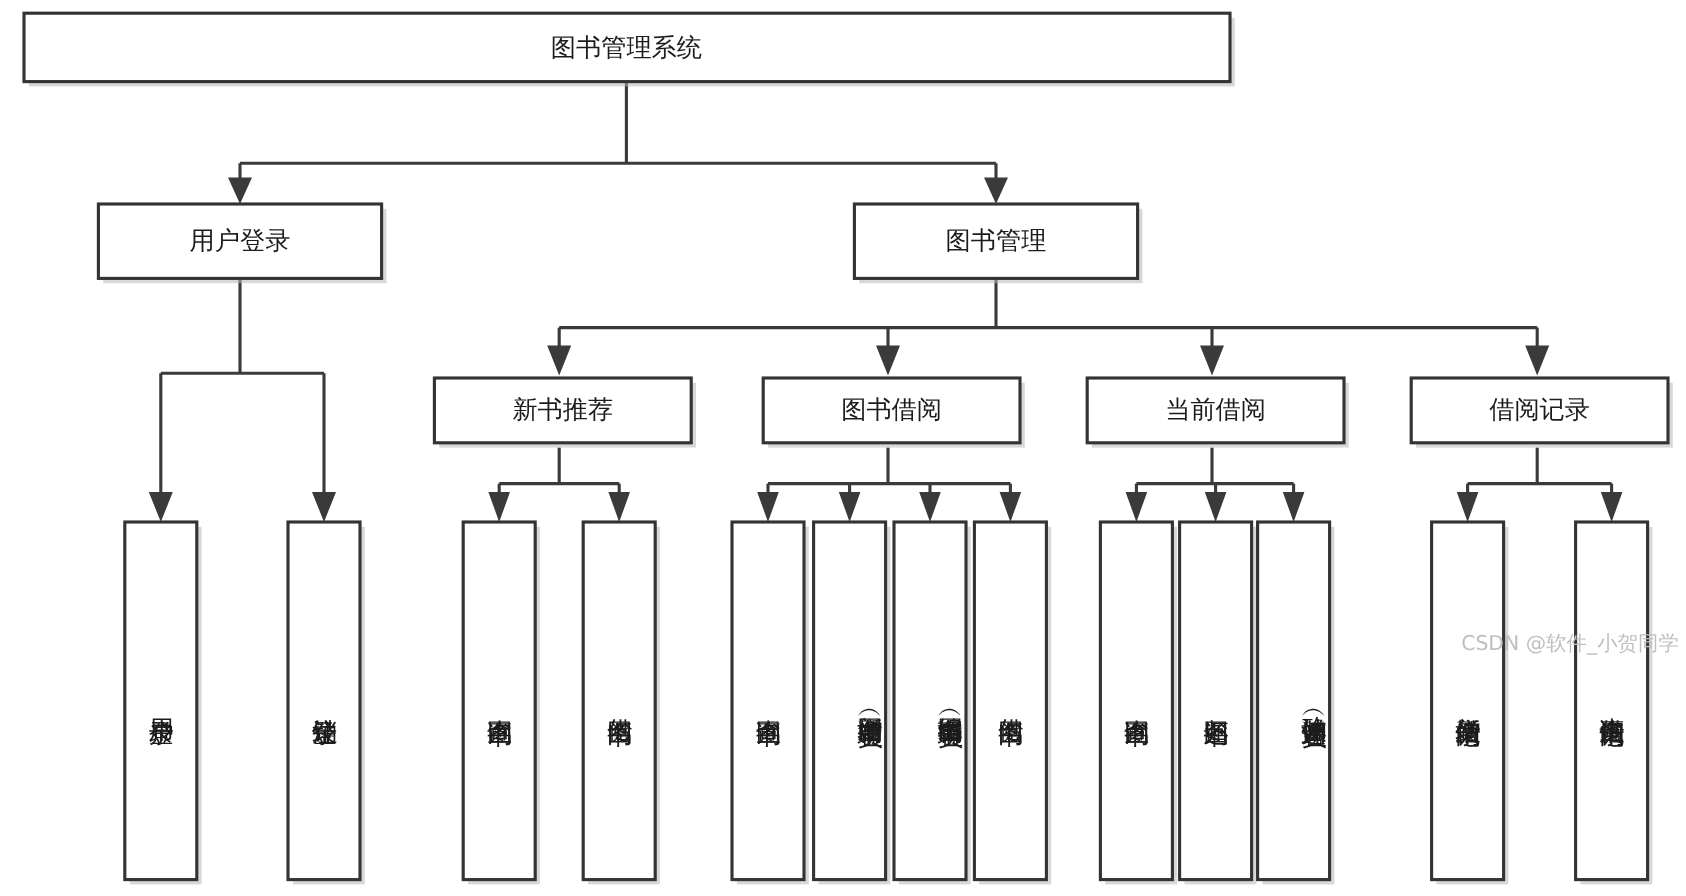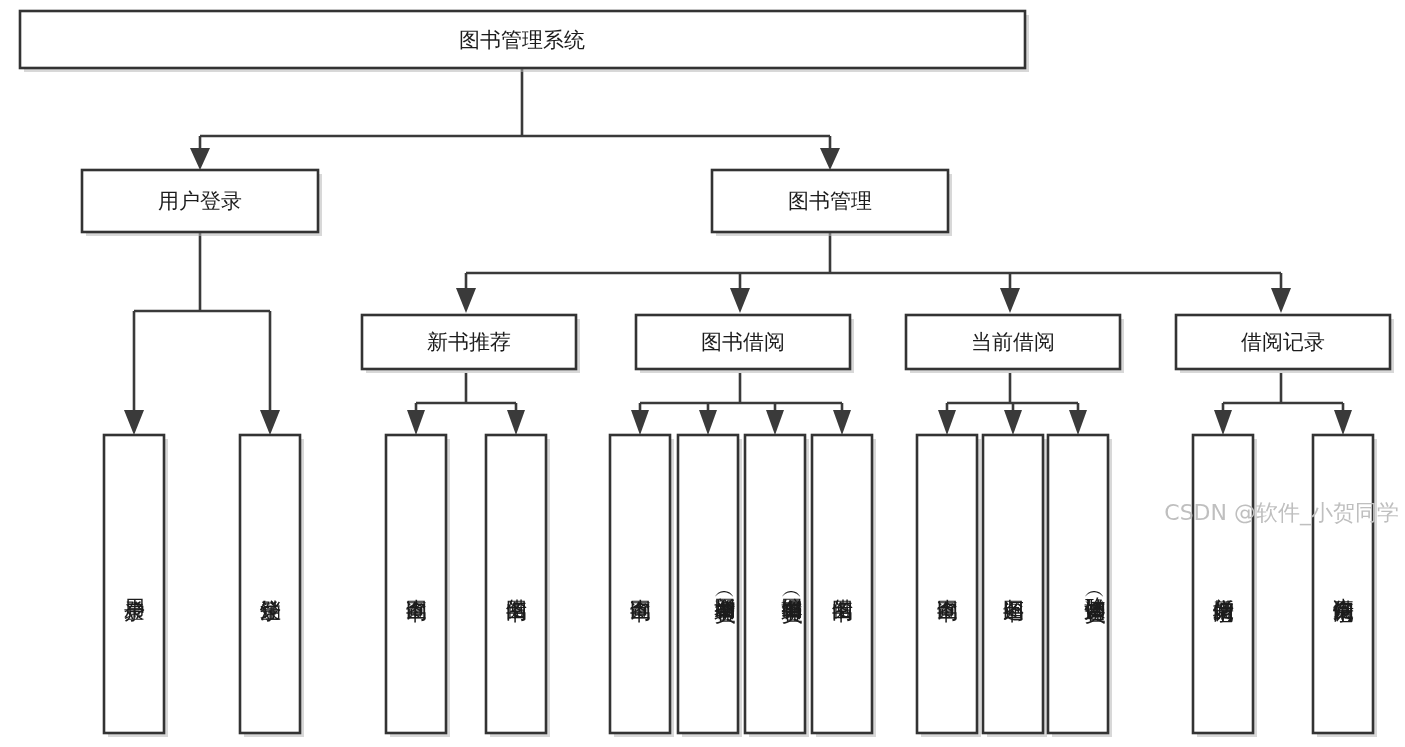--- a/index.html
+++ b/index.html
@@ -62,23 +62,23 @@
     line-height: 1.28;
     letter-spacing: 1px;
     text-align: center;
     white-space: nowrap;
     pointer-events: none;
     user-select: none;
   }
   .watermark {
     position: absolute;
     right: 6px;
-    bottom: 20px;
-    font-family: "DejaVu Sans", "Liberation Sans", sans-serif;
-    font-size: 22px;
+    bottom: 0;
+    font-family: "DejaVu Sans", "Liberation Sans", sans-serif;
+    font-size: 17px;
     color: #bfbfbf;
     white-space: nowrap;
     user-select: none;
   }
 </style>
 </head>
 <body>
 
 <div id="diagram-root">
 

